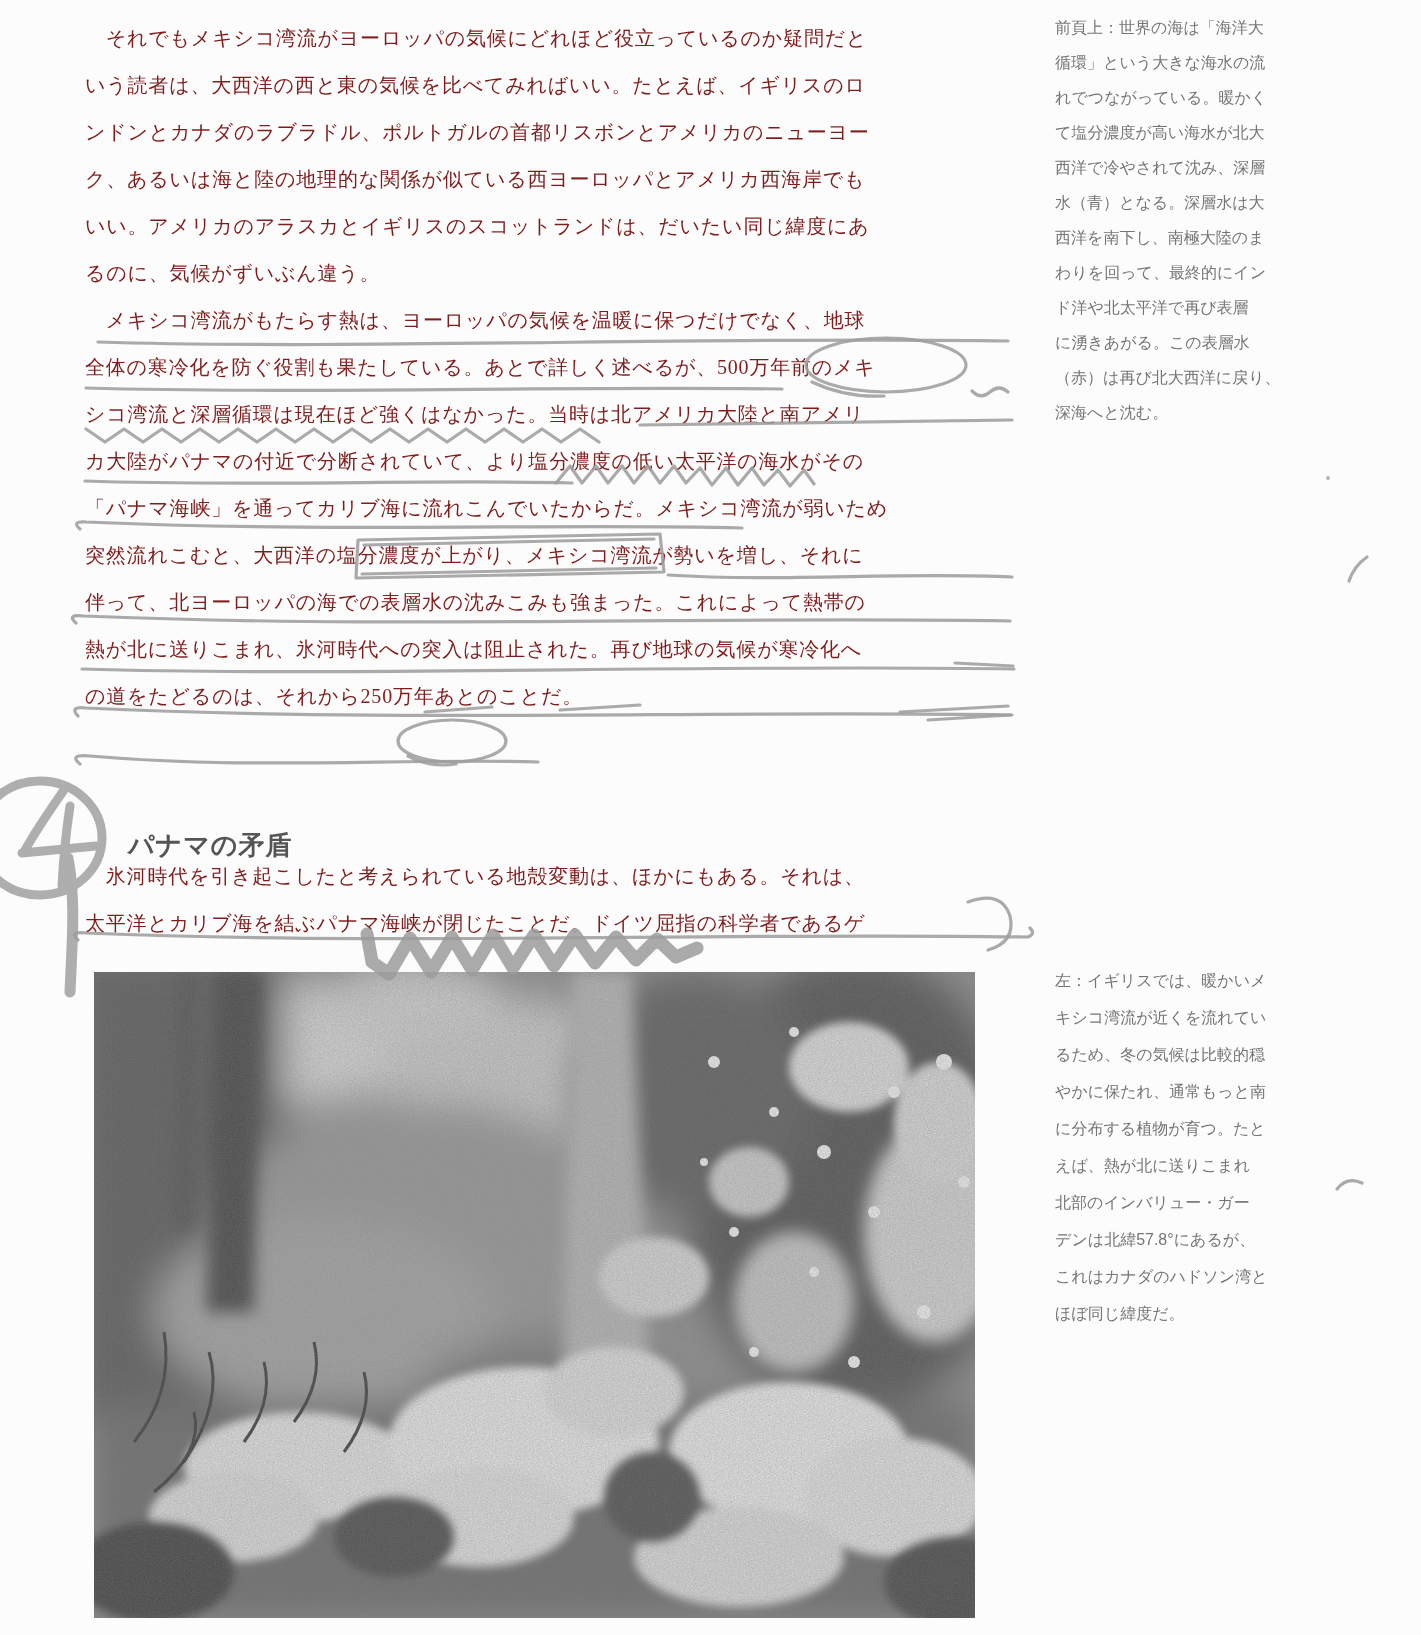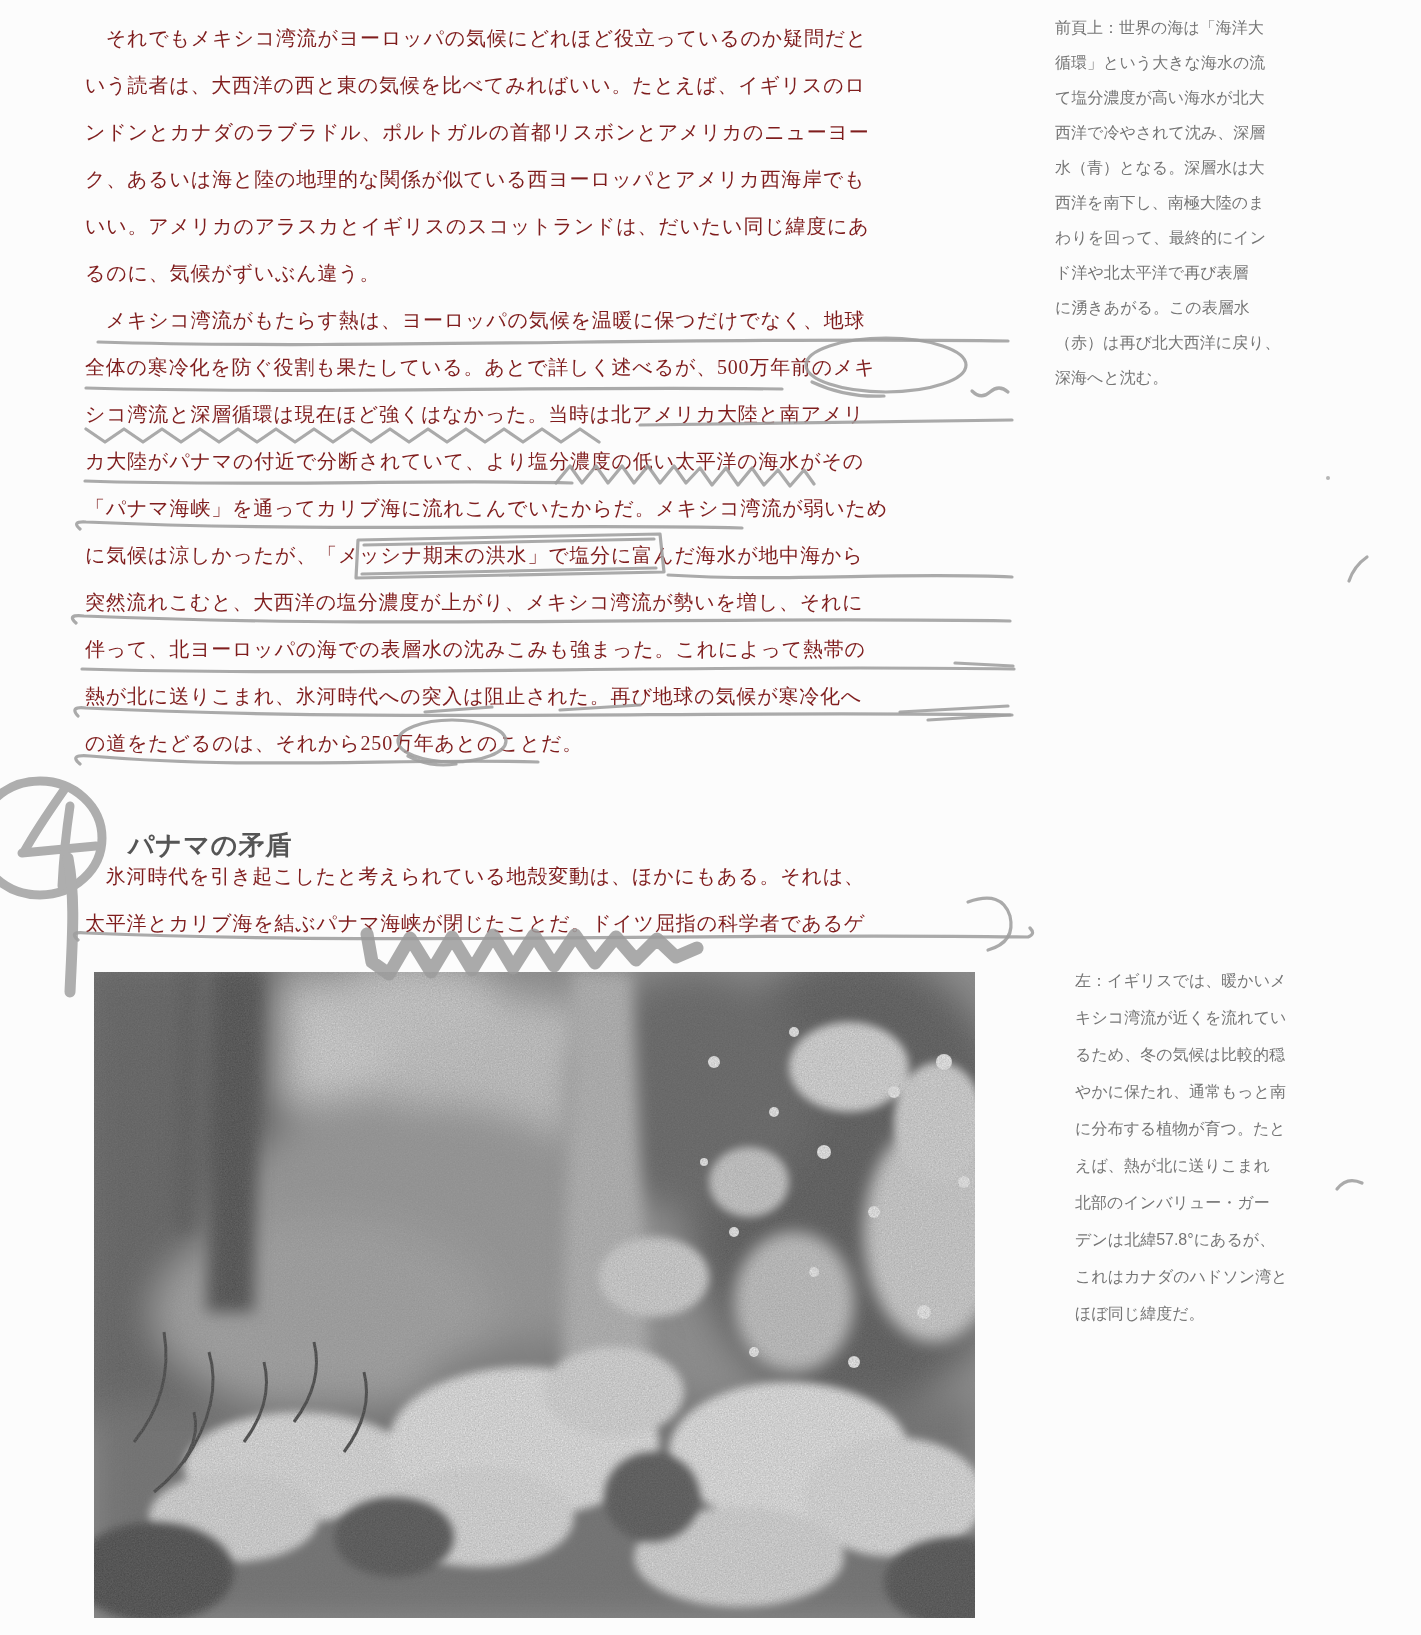--- a/index.html
+++ b/index.html
@@ -17,21 +17,21 @@
     position:absolute;left:112px;top:806px;height:47px;line-height:47px;
     font-family:"Liberation Sans","DejaVu Sans",sans-serif;
     font-size:26px;font-weight:700;color:#555;letter-spacing:1px;margin:16px;
   }
   .sidebar{
     position:absolute;left:1055px;width:310px;
     font-family:"Liberation Sans","DejaVu Sans",sans-serif;
     color:#757575;
   }
   .sidebar .tline{height:35px;line-height:35px;font-size:16px;letter-spacing:0;color:#757575;}
-  .sidebar-b .tline{height:37px;line-height:37px;margin-left:20px;}
+  .sidebar-b .tline{height:37px;line-height:37px;}
   .photo-wrap{position:absolute;left:94px;top:972px;width:881px;height:646px;}
   .photo-wrap svg{display:block;width:881px;height:646px;}
   svg.overlay{position:absolute;left:0;top:0;pointer-events:none;}
   .pencil{stroke:#9e9e9e;stroke-width:3.2;fill:none;stroke-linecap:round;stroke-linejoin:round;opacity:.88;}
   .pencil-thick{stroke:#9b9b9b;stroke-width:13;fill:none;stroke-linecap:round;stroke-linejoin:round;opacity:.85;}
   .pencil-marker{stroke:#a6a6a6;fill:none;stroke-linecap:round;stroke-linejoin:round;opacity:.9;}
 </style>
 </head>
 <body>
 
@@ -45,37 +45,37 @@
       <div class="tline">いい。アメリカのアラスカとイギリスのスコットランドは、だいたい同じ緯度にあ</div>
       <div class="tline">るのに、気候がずいぶん違う。</div>
     </div>
 
   <div class="block" style="top:297px">
       <div class="tline">　メキシコ湾流がもたらす熱は、ヨーロッパの気候を温暖に保つだけでなく、地球</div>
       <div class="tline">全体の寒冷化を防ぐ役割も果たしている。あとで詳しく述べるが、500万年前のメキ</div>
       <div class="tline">シコ湾流と深層循環は現在ほど強くはなかった。当時は北アメリカ大陸と南アメリ</div>
       <div class="tline">カ大陸がパナマの付近で分断されていて、より塩分濃度の低い太平洋の海水がその</div>
       <div class="tline">「パナマ海峡」を通ってカリブ海に流れこんでいたからだ。メキシコ湾流が弱いため</div>
-      <div class="tline">に気候は涼しかったが、「メッシナ期末の洪水」で塩分に富んだ海水が地中海から</div>
       <div class="tline">突然流れこむと、大西洋の塩分濃度が上がり、メキシコ湾流が勢いを増し、それに</div>
       <div class="tline">伴って、北ヨーロッパの海での表層水の沈みこみも強まった。これによって熱帯の</div>
       <div class="tline">熱が北に送りこまれ、氷河時代への突入は阻止された。再び地球の気候が寒冷化へ</div>
       <div class="tline">の道をたどるのは、それから250万年あとのことだ。</div>
     </div>
 
   <h2 class="heading">パナマの矛盾</h2>
 
   <div class="block" style="top:853px">
       <div class="tline">　氷河時代を引き起こしたと考えられている地殻変動は、ほかにもある。それは、</div>
       <div class="tline">太平洋とカリブ海を結ぶパナマ海峡が閉じたことだ。ドイツ屈指の科学者であるゲ</div>
     </div>
 
   <div class="sidebar" style="top:10px">
       <div class="tline">前頁上：世界の海は「海洋大</div>
       <div class="tline">循環」という大きな海水の流</div>
+      <div class="tline">れでつながっている。暖かく</div>
       <div class="tline">て塩分濃度が高い海水が北大</div>
       <div class="tline">西洋で冷やされて沈み、深層</div>
       <div class="tline">水（青）となる。深層水は大</div>
       <div class="tline">西洋を南下し、南極大陸のま</div>
       <div class="tline">わりを回って、最終的にイン</div>
       <div class="tline">ド洋や北太平洋で再び表層</div>
       <div class="tline">に湧きあがる。この表層水</div>
       <div class="tline">（赤）は再び北大西洋に戻り、</div>
       <div class="tline">深海へと沈む。</div>
     </div>

